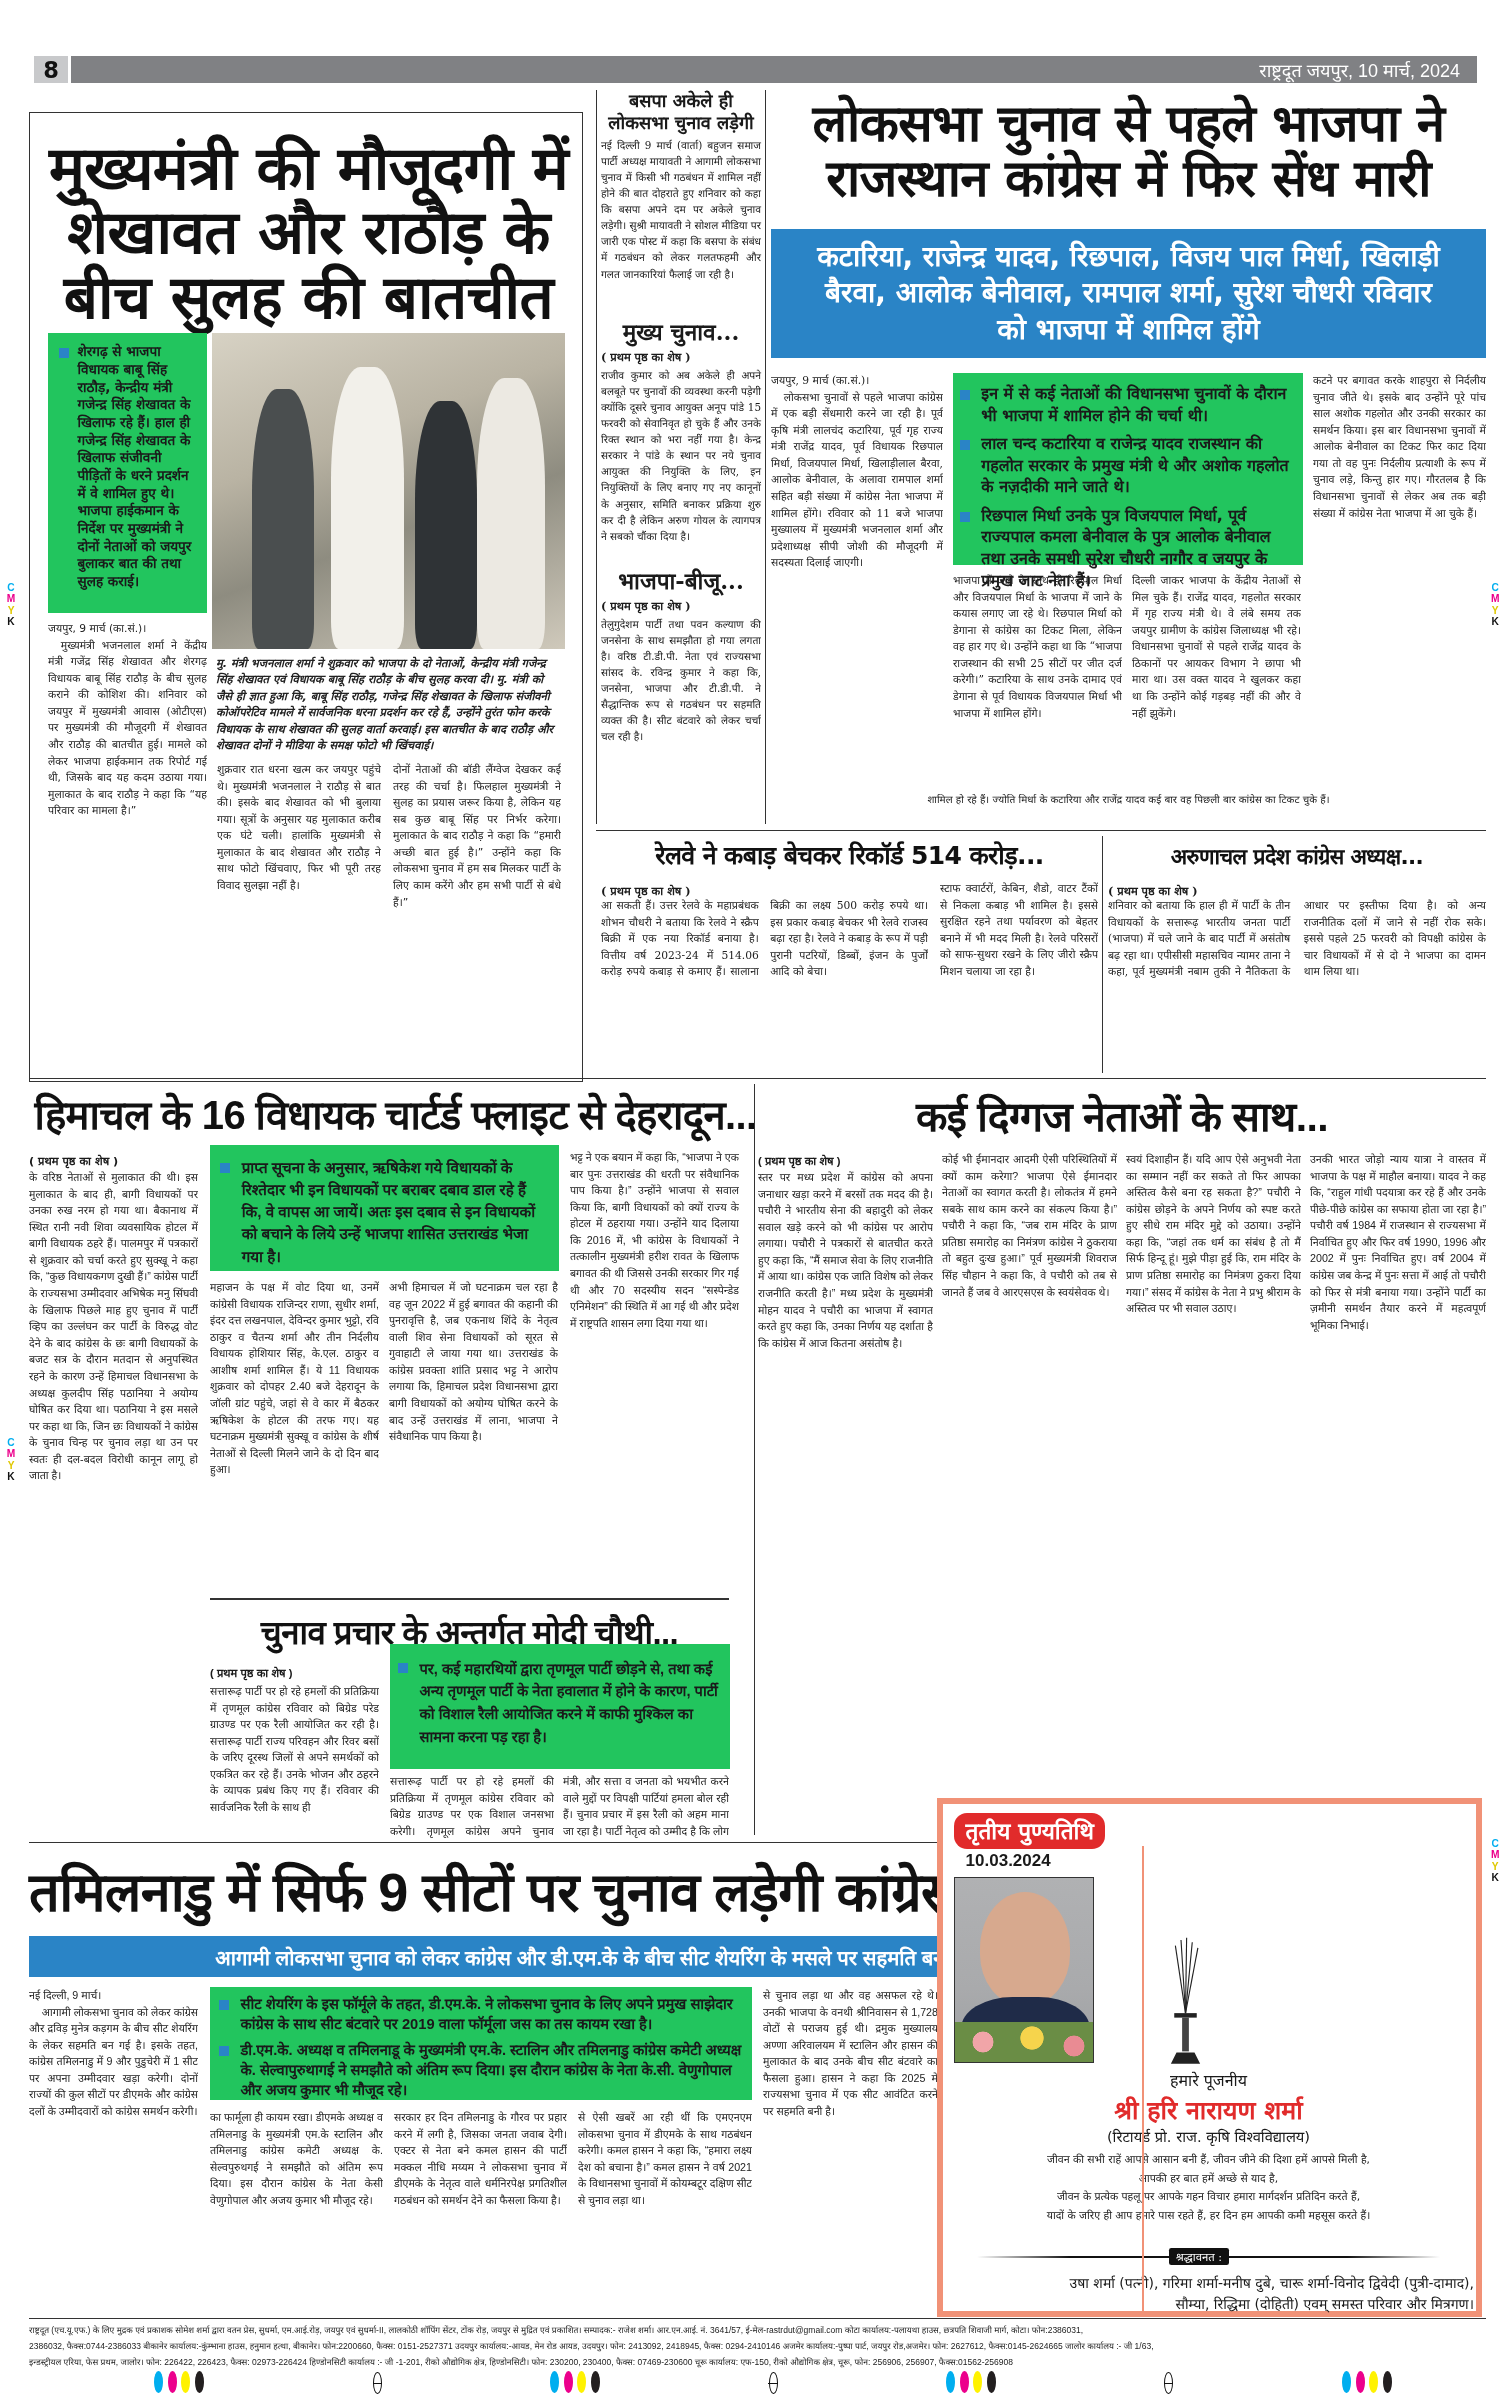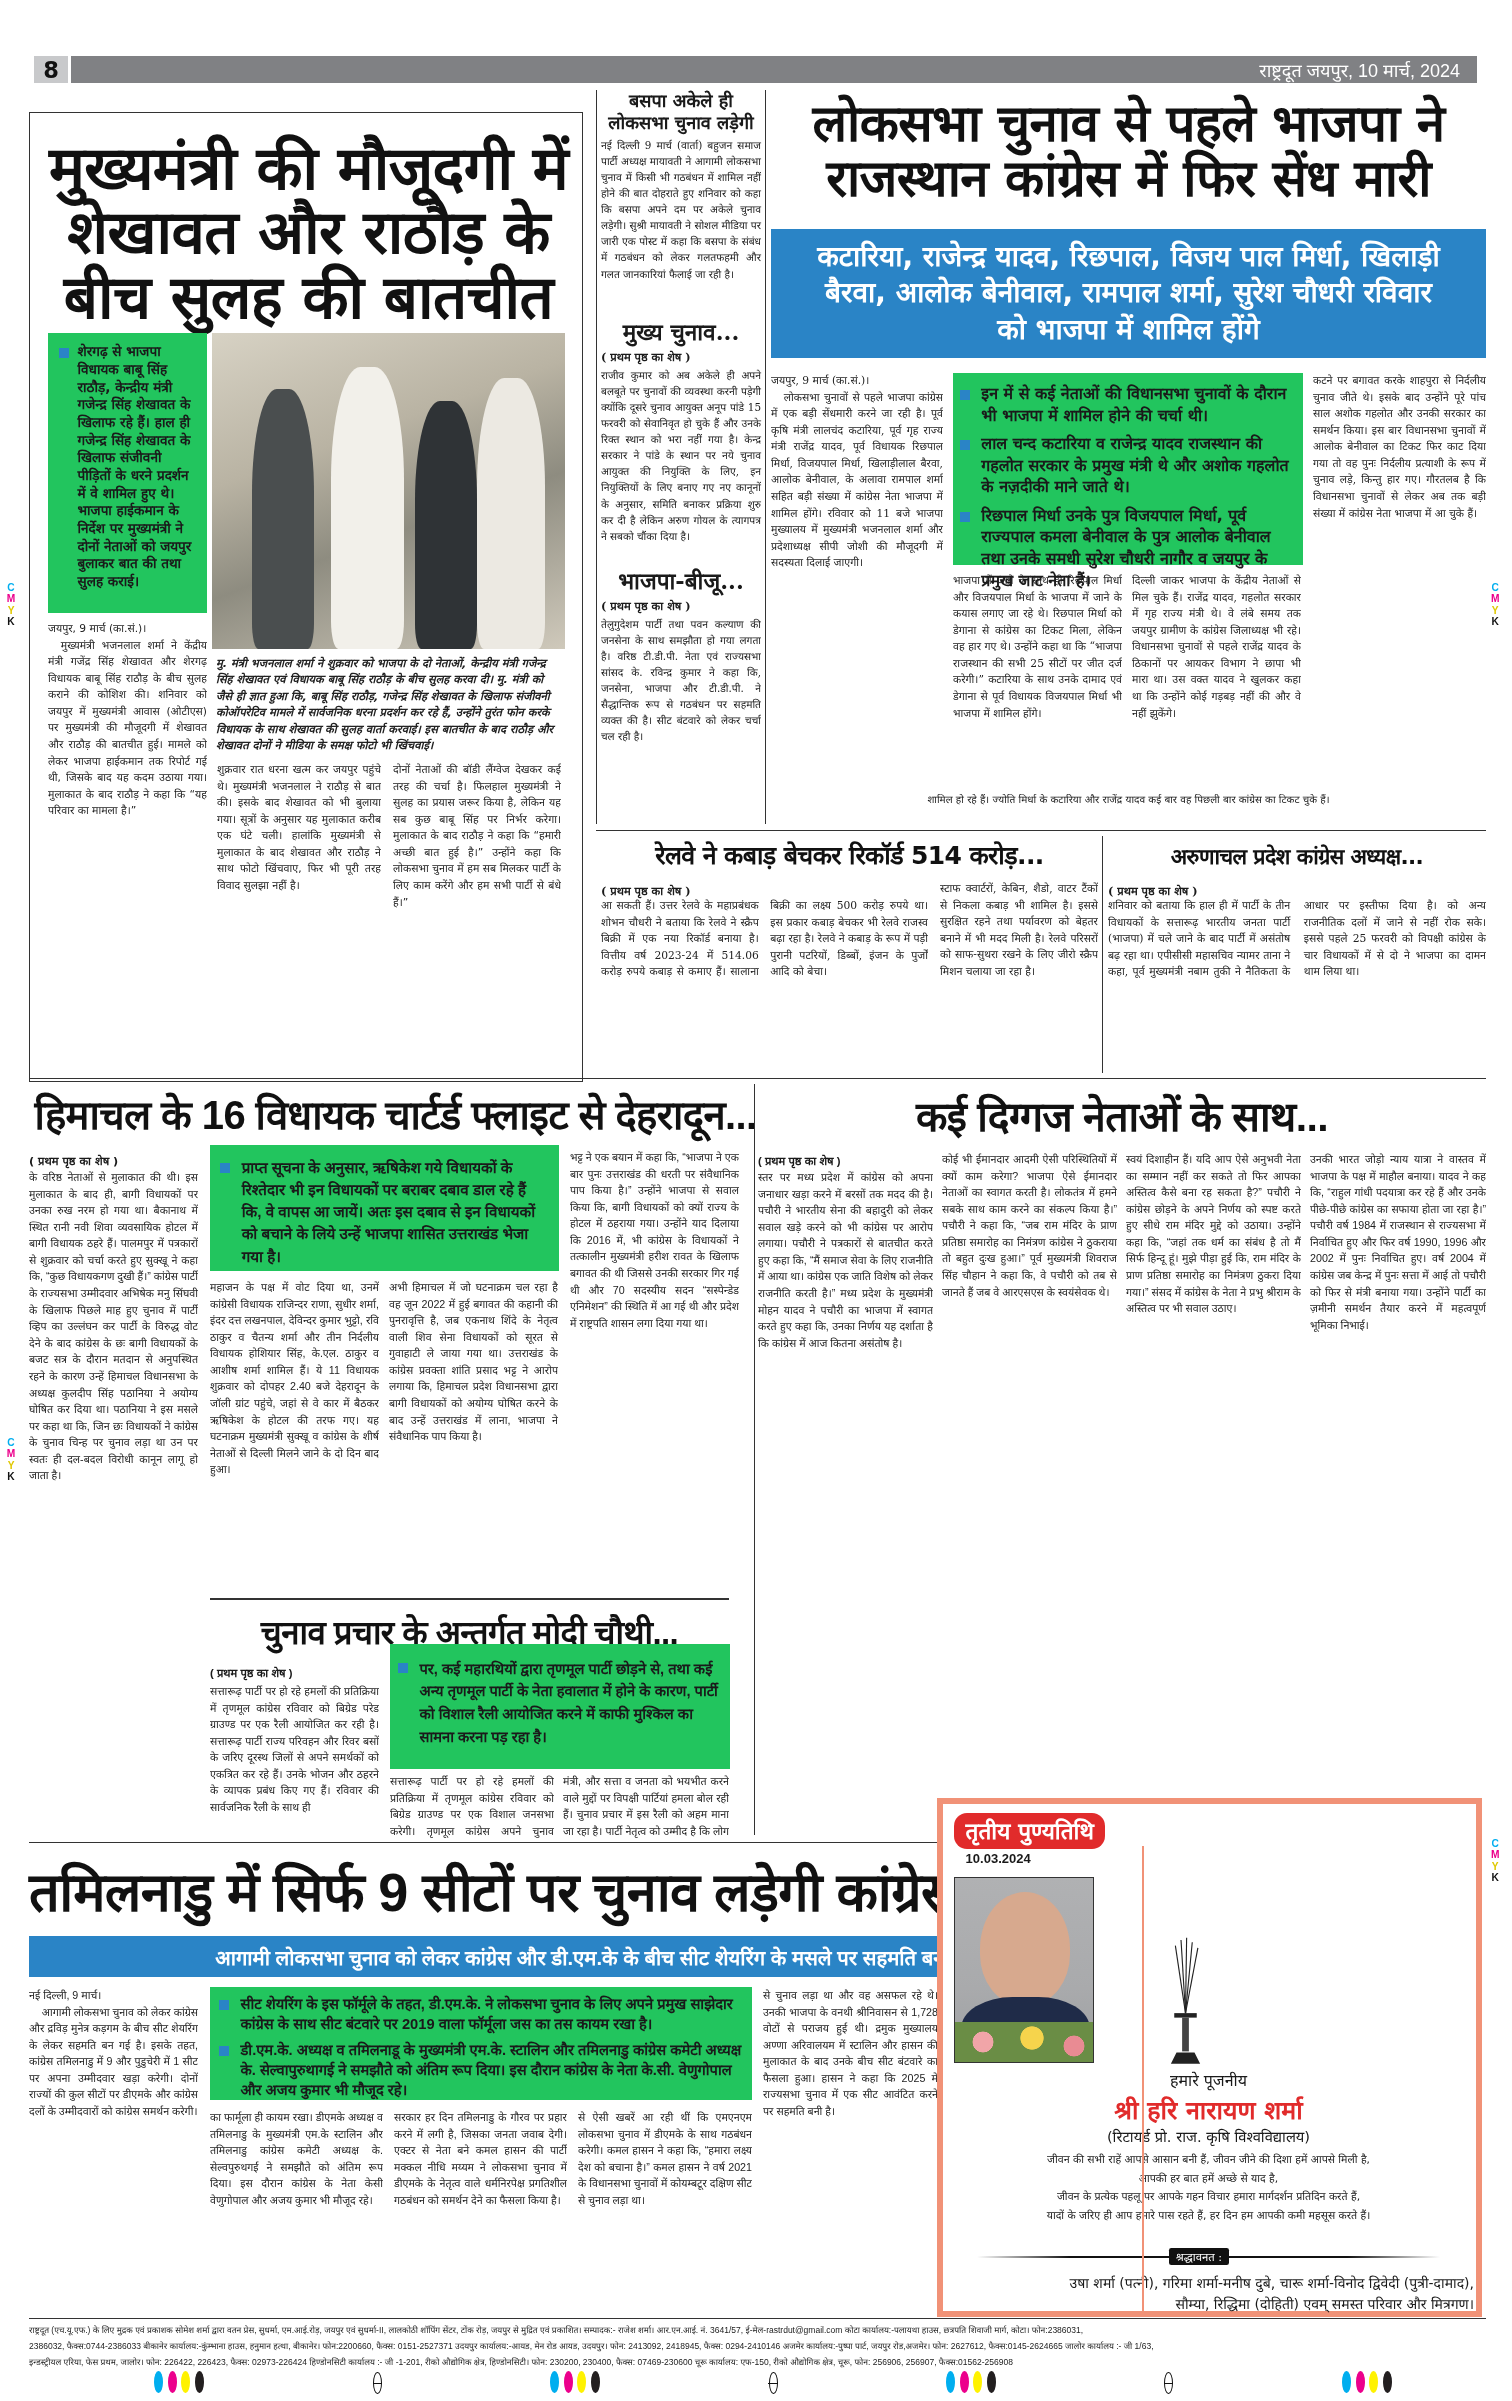--- a/index.html
+++ b/index.html
@@ -220,21 +220,21 @@
   </div>
 
   <div class="col-text cond" style="position:absolute; left:181px; top:263px; width:173px; height:206px; overflow:hidden;">का फार्मूला ही कायम रखा। डीएमके अध्यक्ष व तमिलनाडु के मुख्यमंत्री एम.के स्टालिन और तमिलनाडु कांग्रेस कमेटी अध्यक्ष के. सेल्वपुरुथगई ने समझौते को अंतिम रूप दिया। इस दौरान कांग्रेस के नेता केसी वेणुगोपाल और अजय कुमार भी मौजूद रहे।</div>
   <div class="col-text cond" style="position:absolute; left:365px; top:263px; width:173px; height:206px; overflow:hidden;">सरकार हर दिन तमिलनाडु के गौरव पर प्रहार करने में लगी है, जिसका जनता जवाब देगी। एक्टर से नेता बने कमल हासन की पार्टी मक्कल नीधि मय्यम ने लोकसभा चुनाव में डीएमके के नेतृत्व वाले धर्मनिरपेक्ष प्रगतिशील गठबंधन को समर्थन देने का फैसला किया है।</div>
   <div class="col-text cond" style="position:absolute; left:549px; top:263px; width:174px; height:206px; overflow:hidden;">से ऐसी खबरें आ रही थीं कि एमएनएम लोकसभा चुनाव में डीएमके के साथ गठबंधन करेगी। कमल हासन ने कहा कि, “हमारा लक्ष्य देश को बचाना है।” कमल हासन ने वर्ष 2021 के विधानसभा चुनावों में कोयम्बटूर दक्षिण सीट से चुनाव लड़ा था।</div>
   <div class="col-text cond" style="position:absolute; left:734px; top:141px; width:175px; height:327px; overflow:hidden;">से चुनाव लड़ा था और वह असफल रहे थे। उनकी भाजपा के वनथी श्रीनिवासन से 1,728 वोटों से पराजय हुई थी। द्रमुक मुख्यालय अण्णा अरिवालयम में स्टालिन और हासन की मुलाकात के बाद उनके बीच सीट बंटवारे का फैसला हुआ। हासन ने कहा कि 2025 में राज्यसभा चुनाव में एक सीट आवंटित करने पर सहमति बनी है।</div>
 </div>
 
 <div class="abs obit-frame" style="left:937px; top:1798px; width:545px; height:519px;">
   <div class="obit-label" style="position:absolute; left:11.3px; top:9px;">तृतीय पुण्यतिथि</div>
-  <div style="position:absolute; left:22.6px; top:47px; font-family:'Liberation Sans', sans-serif; font-weight:bold; font-size:13px;">10.03.2024</div>
+  <div style="position:absolute; left:22.6px; top:47px; font-family:'Liberation Sans', sans-serif; font-weight:bold; font-size:17px;">10.03.2024</div>
   <div style="position:absolute; left:11.3px; top:73px; width:140px; height:186px; background:linear-gradient(180deg,#b0b1b3 0%,#a9aaac 60%,#9ea0a3 100%); border:1.1px solid #333; overflow:hidden;">
     <div style="position:absolute; left:25px; top:13.6px; width:90px; height:113px; border-radius:50% 50% 45% 45%; background:#d7a98e;"></div>
     <div style="position:absolute; left:5.6px; top:119px; width:129px; height:79px; border-radius:40% 40% 0 0; background:#1f2b48;"></div>
     <div style="position:absolute; left:0; bottom:0; width:140px; height:40px; background:radial-gradient(circle at 20% 50%,#f1a5a8 0 10.2px,transparent 10.7px),radial-gradient(circle at 55% 40%,#f6d44c 0 11.3px,transparent 12px),radial-gradient(circle at 85% 60%,#e98b93 0 10.2px,transparent 10.7px),#6a8d45;"></div>
   </div>
   <div style="position:absolute; left:220px; top:130px; width:45px; height:147px;">
     <svg width="45" height="147" viewBox="0 0 80 260">
       <g stroke="#222" stroke-width="2" fill="none">
         <line x1="40" y1="140" x2="22" y2="20"></line>
           <line x1="40" y1="140" x2="32" y2="10"></line>

